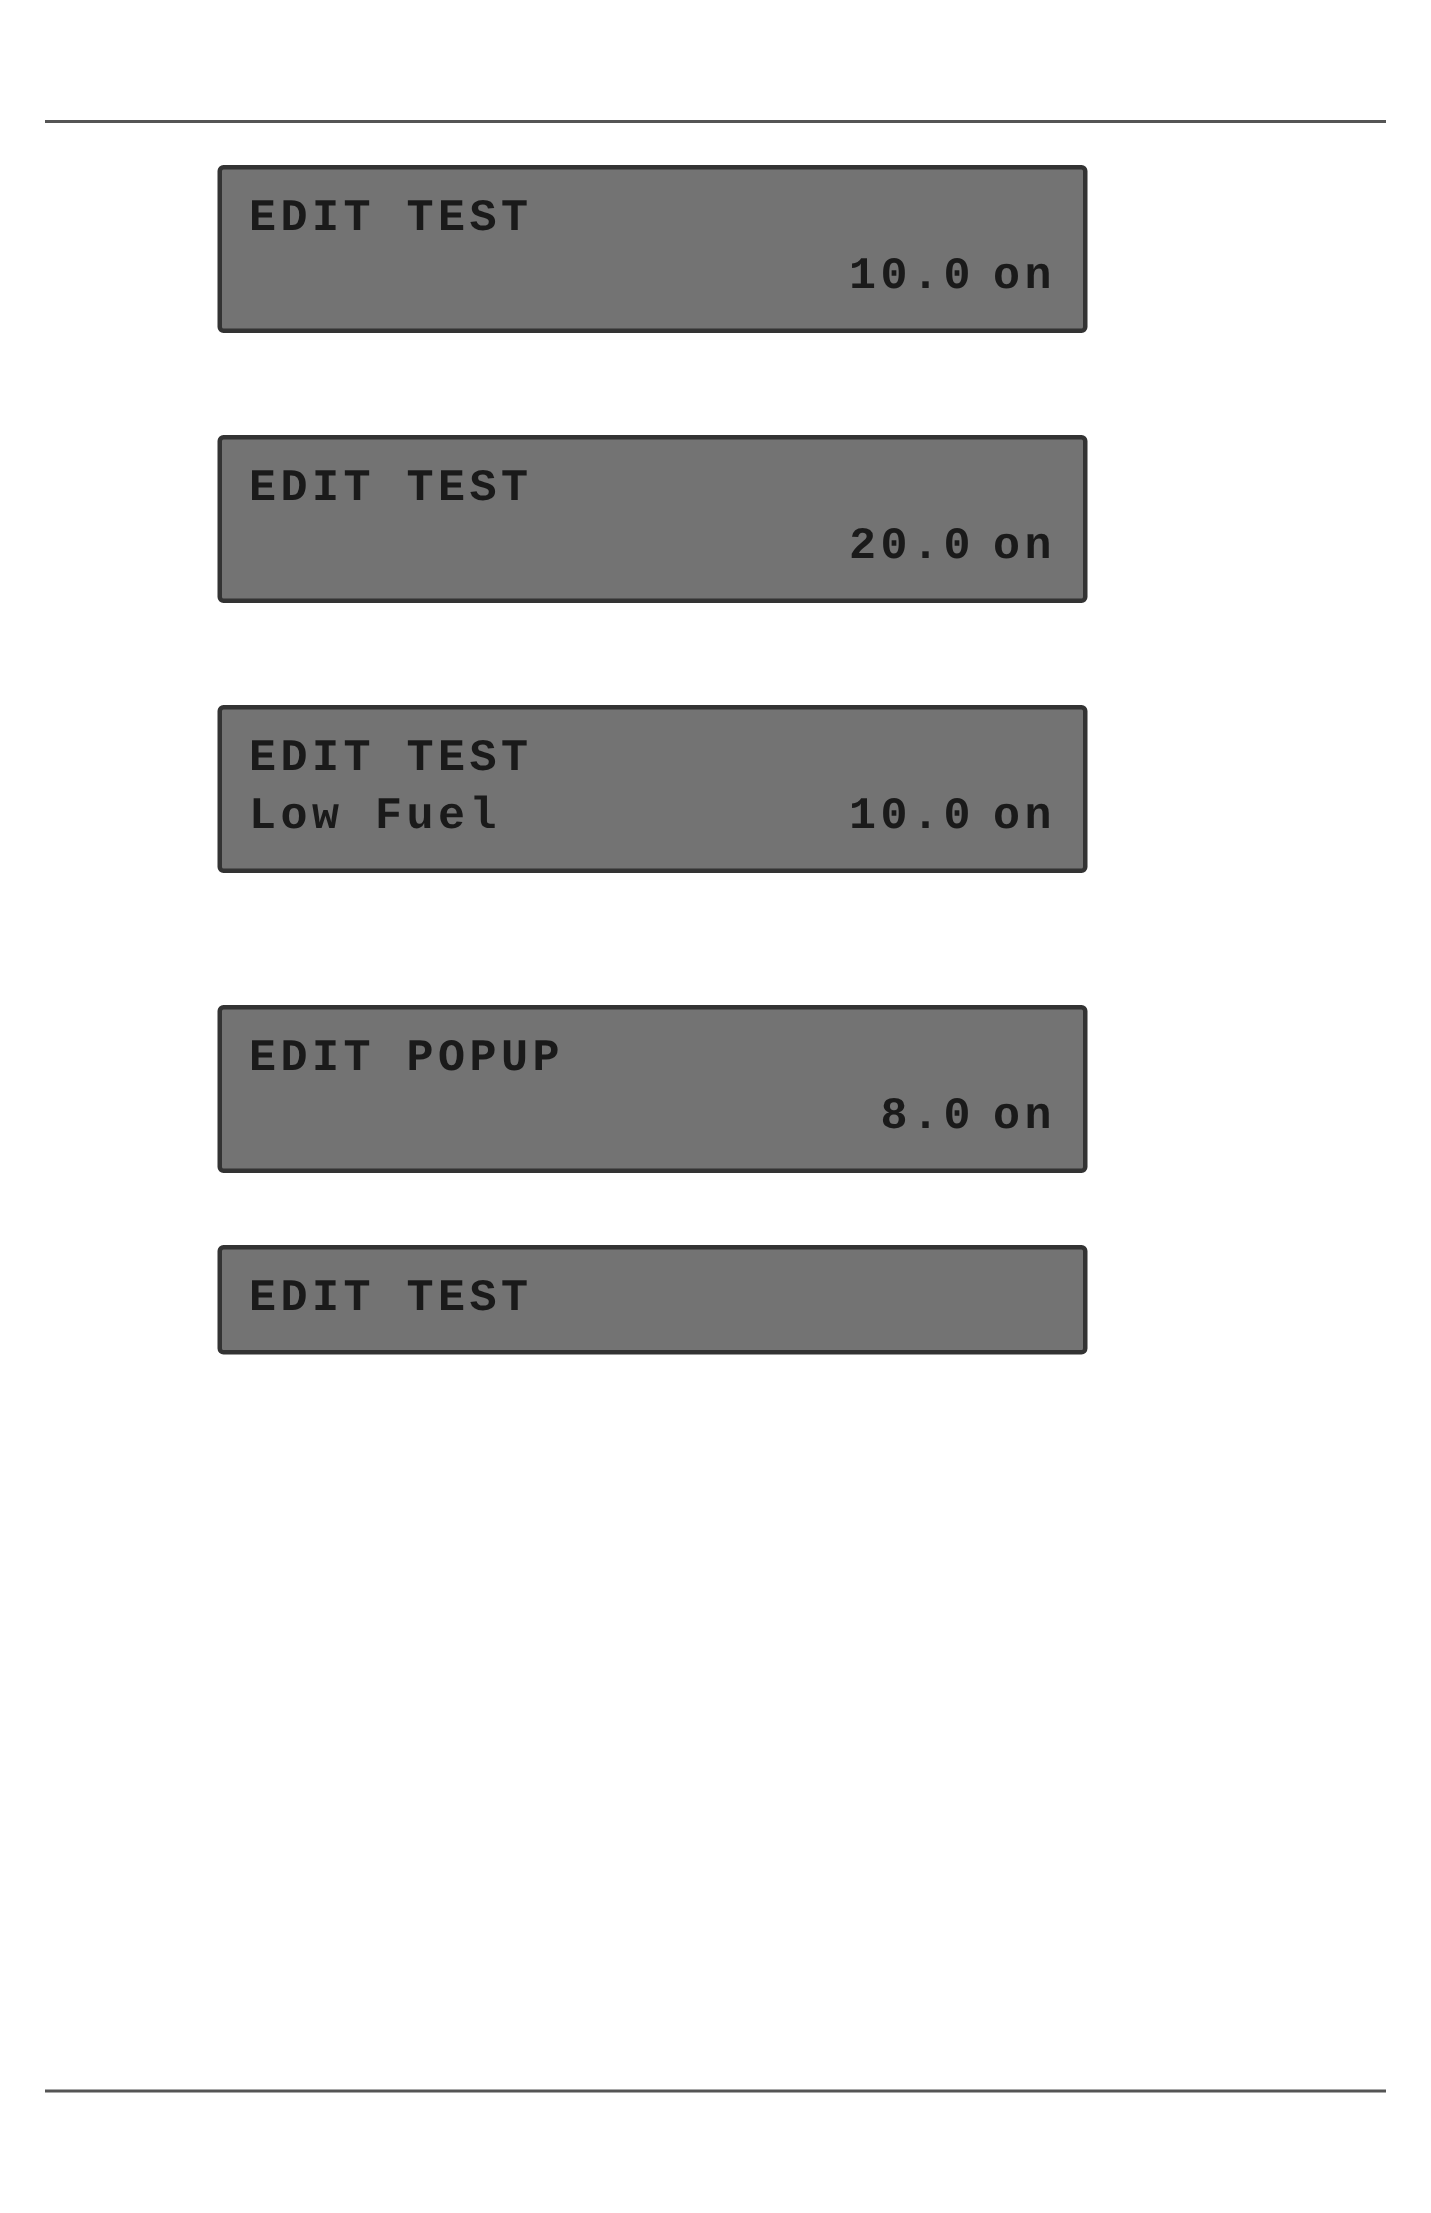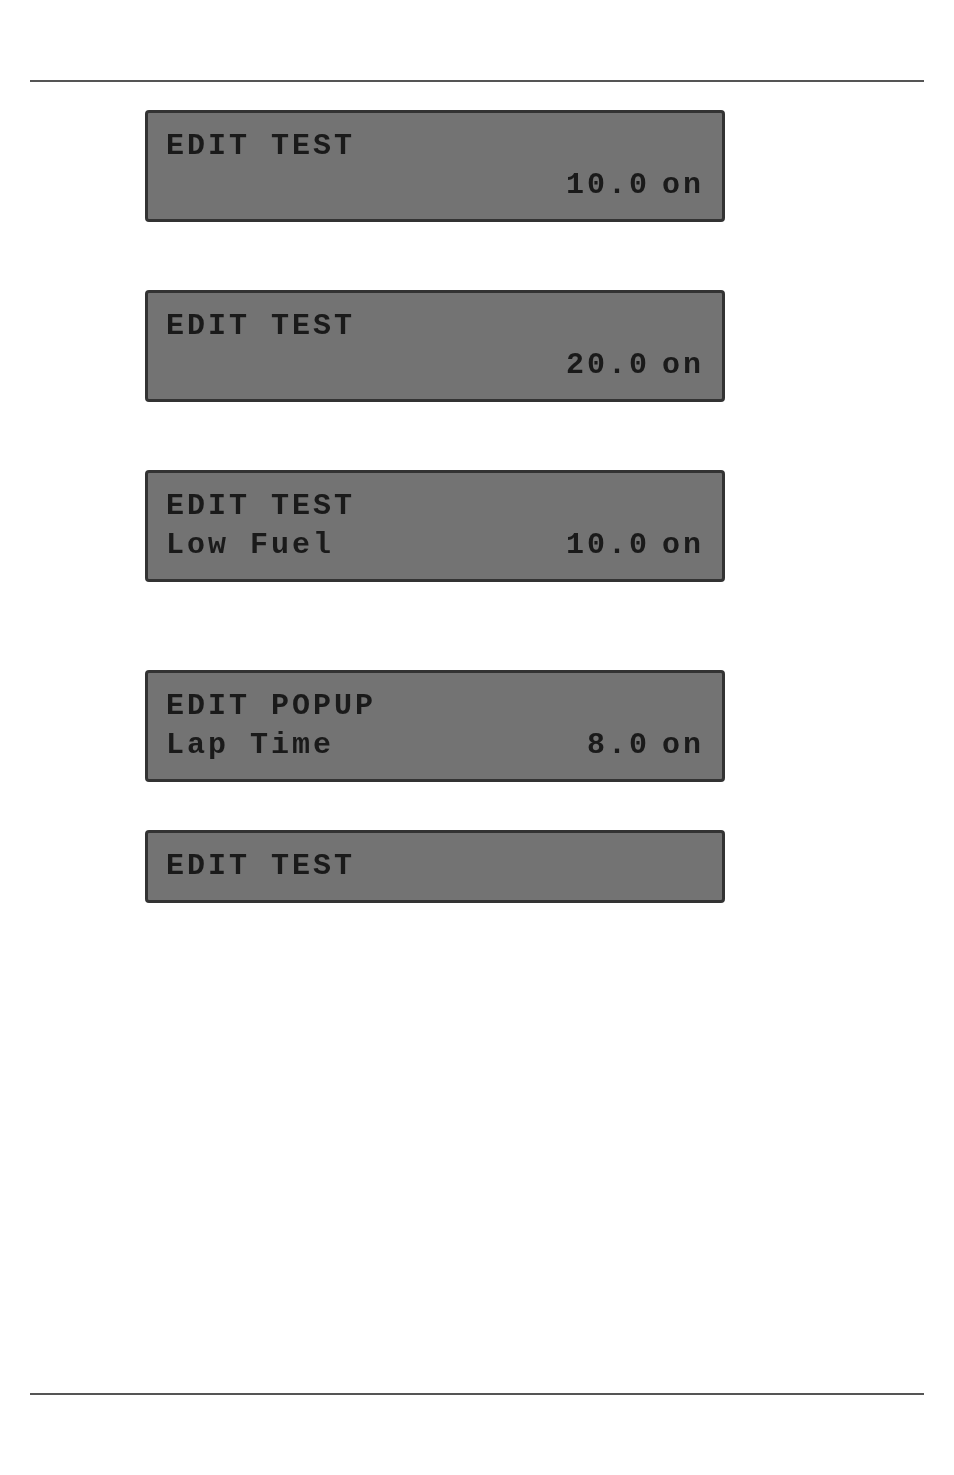--- a/index.html
+++ b/index.html
@@ -128,21 +128,20 @@
       <span>10.0</span><span class="spacer"></span><span>on</span>
     </span>
   </div>
 </div>
 
 <div class="display-box box4">
   <div class="display-row dotmatrix row1">
     <span>EDIT POPUP</span>
   </div>
   <div class="display-row dotmatrix row2">
-    <span>Lap Time</span>
     <span class="value-right">
       <span>8.0</span><span class="spacer"></span><span>on</span>
     </span>
   </div>
 </div>
 
 <div class="display-box box5">
   <div class="display-row dotmatrix row1">
     <span>EDIT TEST</span>
   </div>

